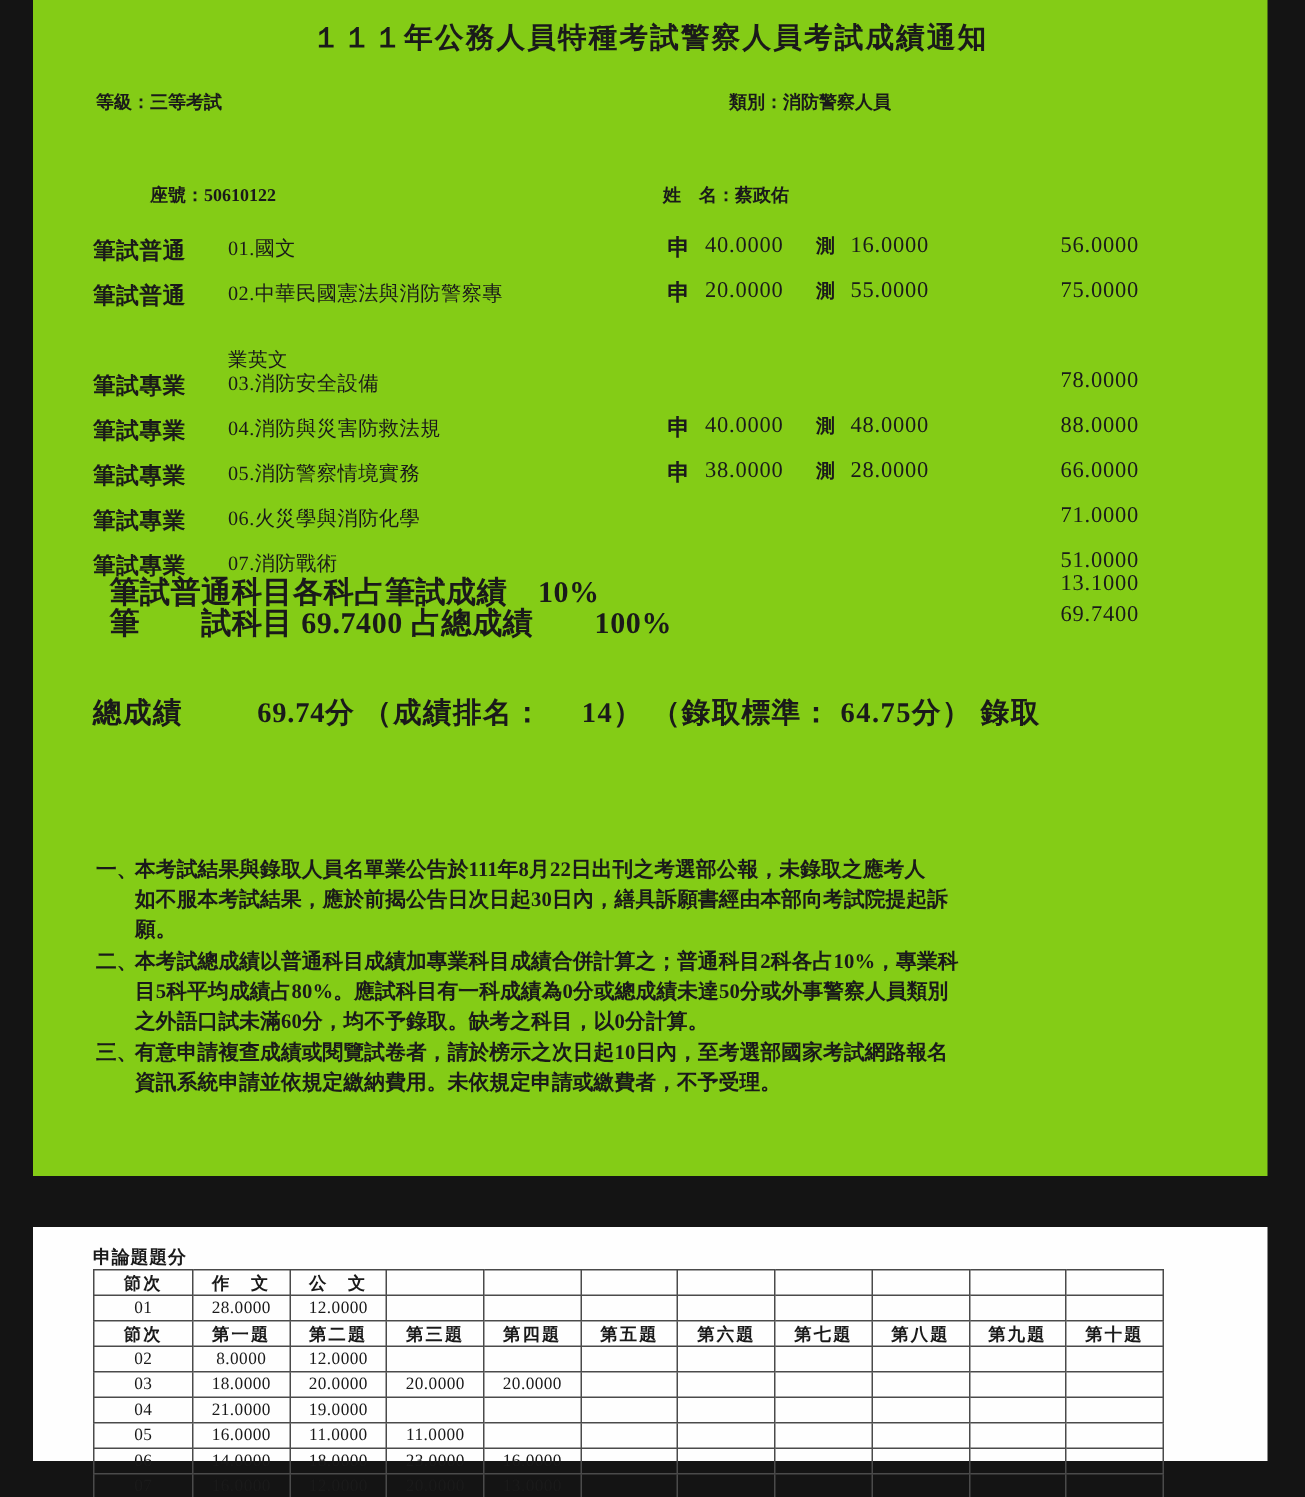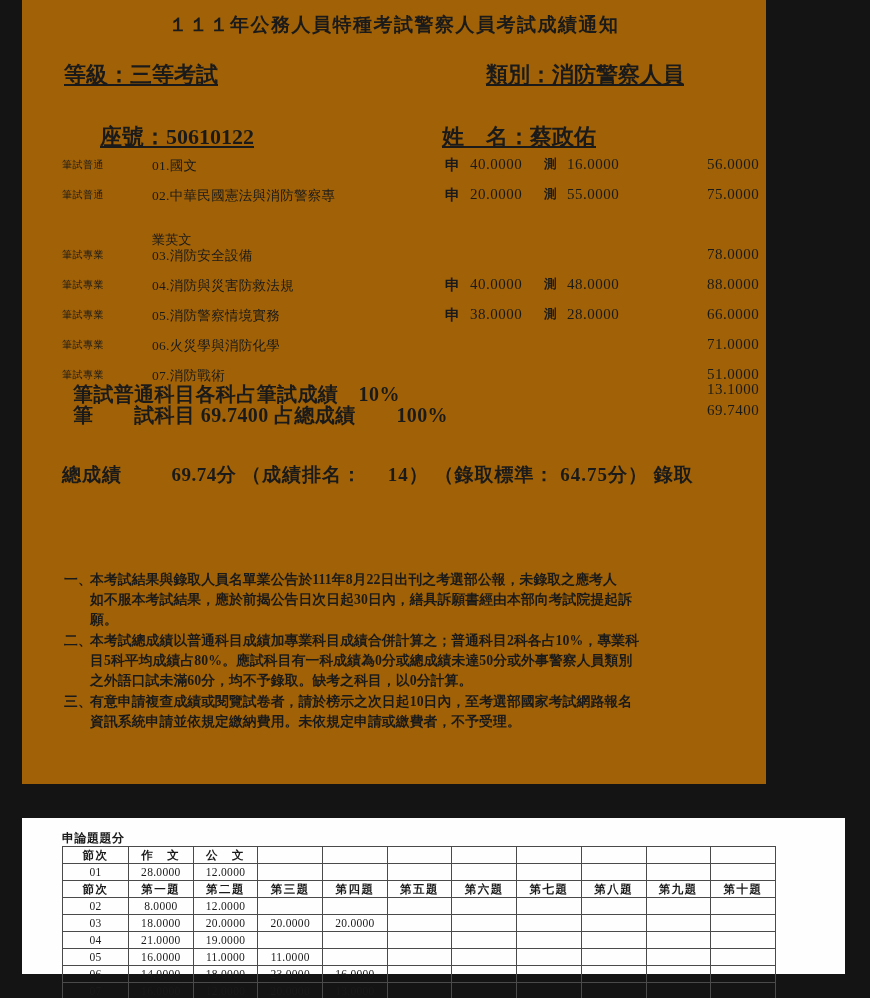--- a/index.html
+++ b/index.html
@@ -20,42 +20,41 @@
     width: 870px;
     height: 998px;
     background: #141414;
   }
 
   
   .page1 {
     position: absolute;
     left: 22px;
     top: 0px;
-    width: 744px;
+    width: 823px;
     height: 784px;
-    background: #a16207;
+    background: #84cc16;
     box-sizing: border-box;
   }
 
   .doc-title {
     text-align: center;
     font-size: 19px;
     font-weight: bold;
     letter-spacing: 1.5px;
     margin-top: 12px;
     white-space: nowrap;
   }
 
   
   .meta-row {
     position: absolute;
-    font-size: 22px;
+    font-size: 12px;
     font-weight: bold;
     white-space: nowrap;
-    text-decoration: underline;
   }
   .meta-grade   { left: 42px; top: 60px; }
   .meta-cat     { left: 420px; top: 60px; margin-left: 44px; }
   .meta-seat    { left: 42px; top: 122px; margin-left: 36px; }
   .meta-name    { left: 420px; top: 122px; }
 
   
   .subjects {
     position: absolute;
     left: 0;
@@ -64,22 +63,22 @@
   }
   .srow {
     position: relative;
     height: 30px;
     white-space: nowrap;
   }
   .srow .cat {
     position: absolute;
     left: 40px;
     top: 3px;
-    font-size: 10px;
-    font-weight: normal;
+    font-size: 15px;
+    font-weight: bold;
     letter-spacing: 0.5px;
   }
   .srow .subj {
     position: absolute;
     left: 130px;
     top: 2px;
     font-size: 13.5px;
     letter-spacing: 0.3px;
   }
   .srow .subj2 {

